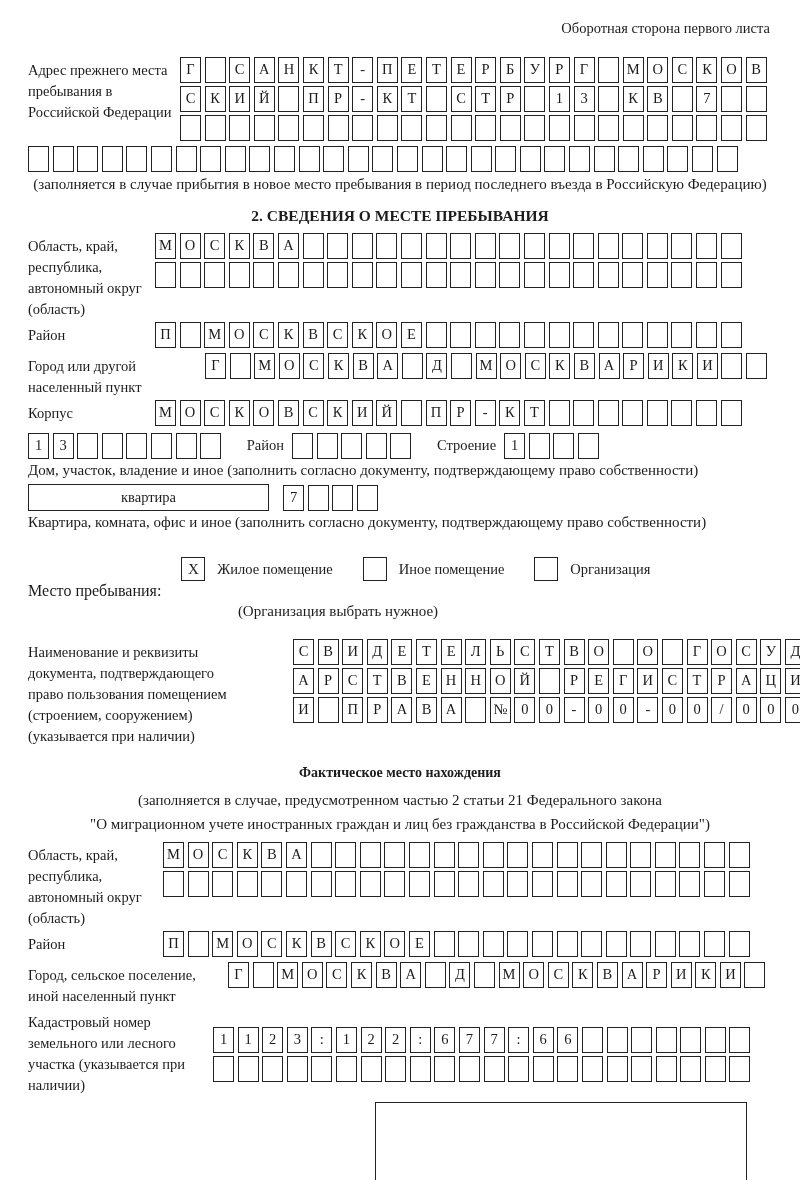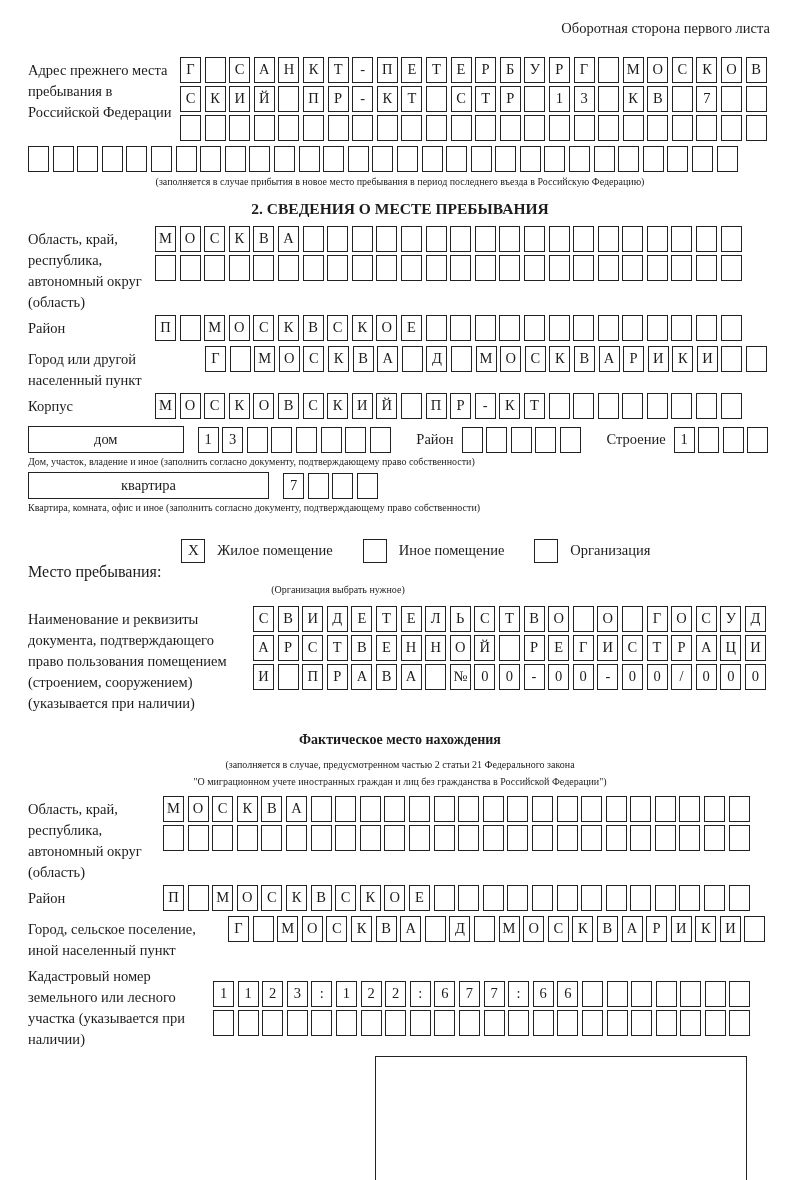--- a/index.html
+++ b/index.html
@@ -16,21 +16,21 @@
   .w150{width:152px;} .w127{width:127px;} .w177{width:177px;} .w135{width:135px;} .w200{width:200px;} .w185{width:185px;} .w225{width:225px;}
 
   .rows { flex:1 1 auto; min-width:0; }
   .cellrow { display:flex; flex-wrap:nowrap; margin-bottom:3px; }
   .cellrow.inline { display:inline-flex; vertical-align:middle; margin-bottom:0; }
   .cell {
     box-sizing:border-box; flex:0 0 auto; width:21px; height:26px;
     border:1.6px solid #222; margin-right:3.6px; background:#fff;
     text-align:center; font-size:14.5px; line-height:23px; overflow:hidden;
   }
-  .caption { font-size:10px; line-height:1.3; margin:1px 0 4px 0; }
+  .caption { font-size:15px; line-height:1.3; margin:1px 0 4px 0; }
   .center { text-align:center; }
   .section-title { text-align:center; font-weight:bold; font-size:15.5px; margin:12px 0 8px 0; }
 
   .house-row { display:flex; align-items:center; margin:4px 0 2px 0; }
   .box-label {
     box-sizing:border-box; display:inline-flex; align-items:center; justify-content:center;
     border:1.6px solid #222; height:27px; font-size:14.5px; background:#fff;
   }
   .house-box { width:157px; margin-right:14px; }
   .apt-box   { width:241px; margin-right:14px; }
@@ -323,21 +323,20 @@
           <span class="cell"></span>
           <span class="cell"></span>
           <span class="cell"></span>
           <span class="cell"></span>
           <span class="cell"></span>
         </div>
     </div>
   </div>
 
   <div class="house-row">
-    <span class="box-label house-box">дом</span>
     <span class="cellrow inline">
         <span class="cell">1</span>
         <span class="cell">3</span>
         <span class="cell"></span>
         <span class="cell"></span>
         <span class="cell"></span>
         <span class="cell"></span>
         <span class="cell"></span>
         <span class="cell"></span>
       </span>
@@ -374,21 +373,21 @@
     <span class="stay-label">Место пребывания:</span>
     <span class="checkbox">X</span>
     <span class="opt-label">Жилое помещение</span>
     <span class="checkbox"></span>
     <span class="opt-label">Иное помещение</span>
     <span class="checkbox"></span>
     <span class="opt-label">Организация</span>
   </div>
   <div class="caption stay-caption">(Организация выбрать нужное)</div>
 
-  <div class="field-row" style="margin-top:10px;">
+  <div class="field-row" style="margin-top:18px;gap:40px;">
     <div class="flabel w225">Наименование и реквизиты документа, подтверждающего право пользования помещением (строением, сооружением) (указывается при наличии)</div>
     <div class="rows">
       <div class="cellrow">
           <span class="cell">С</span>
           <span class="cell">В</span>
           <span class="cell">И</span>
           <span class="cell">Д</span>
           <span class="cell">Е</span>
           <span class="cell">Т</span>
           <span class="cell">Е</span>

